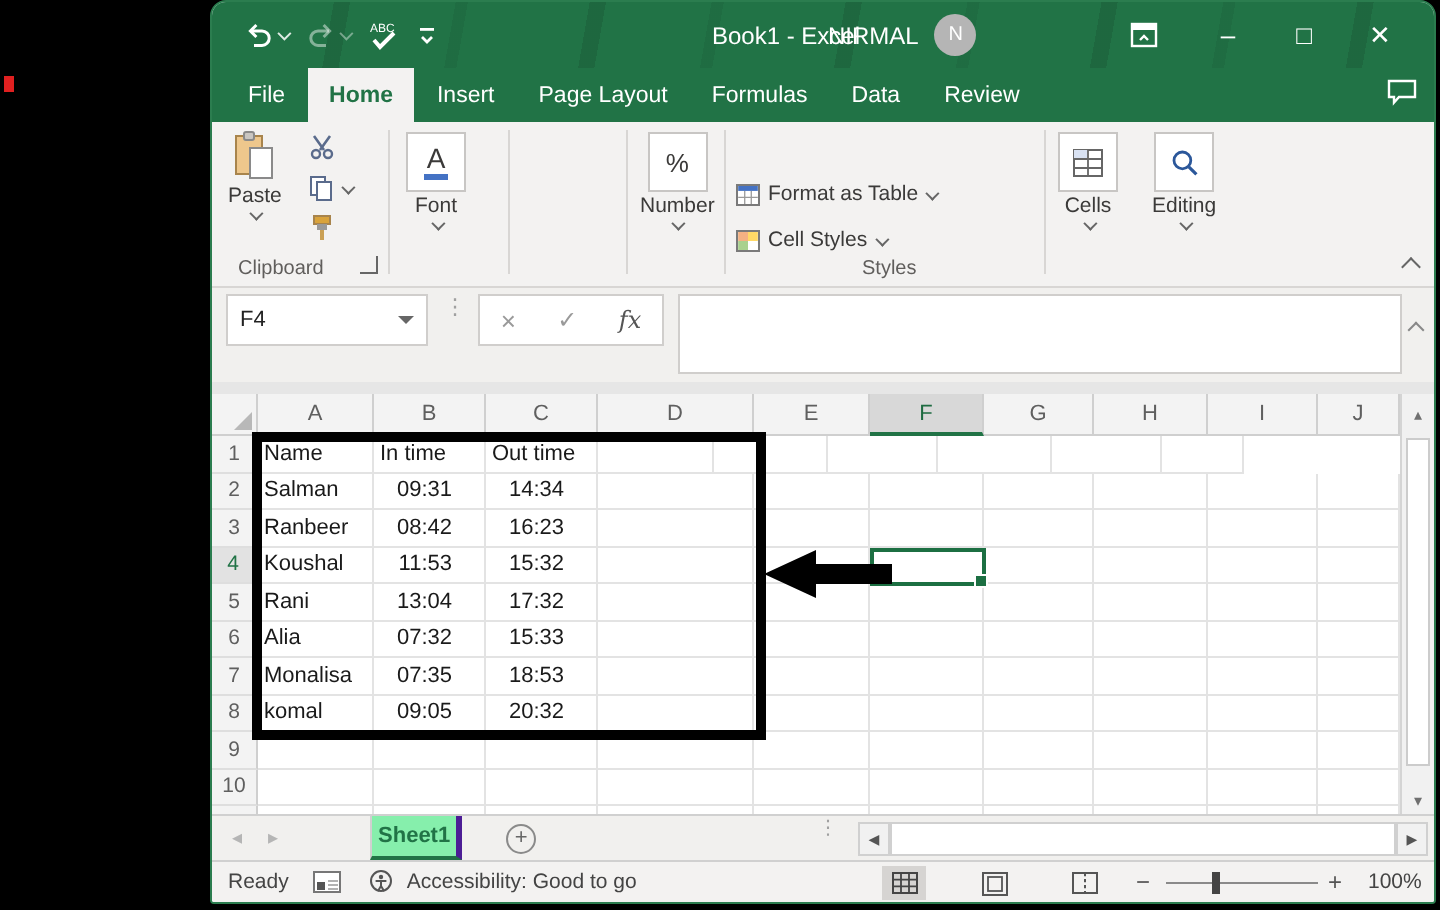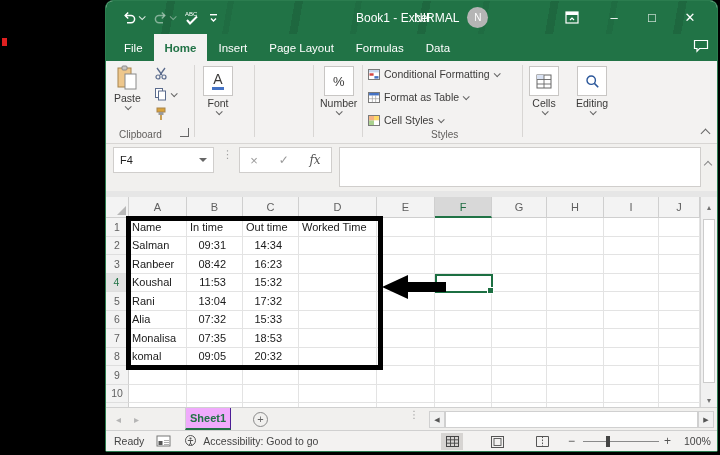--- a/index.html
+++ b/index.html
@@ -80,21 +80,21 @@
   .vs-up { height:20px; display:flex; align-items:center; }
   .vs-down { position:absolute; bottom:2px; }
   .sel-box { position:absolute; left:329px; top:76.5px; width:58px; height:19.5px; border:2px solid #1c6f42; }
   .sel-box::after { content:""; position:absolute; right:-3px; bottom:-3px; width:5px; height:5px; background:#1c6f42; border:1px solid #fff; }
   .anno-rect { position:absolute; left:20px; top:19px; width:257px; height:154px; border:5px solid #000; }
   .anno-arrow { position:absolute; left:276px; top:76px; }
 
   
   .sheetbar { position:relative; height:23px; background:#f1f0ee; border-top:1px solid #d0d0d0; display:flex; align-items:stretch; font-size:11px; }
   .snav { display:flex; align-items:center; gap:13px; padding:0 10px 0 10px; color:#b5b5b5; font-size:10px; }
-  .sheettab { width:46px; margin-left:36px; background:#f0abfc; border-left:1px solid #d0d0d0; border-right:1px solid #4c1d95;
+  .sheettab { width:46px; margin-left:36px; background:#86efac; border-left:1px solid #d0d0d0; border-right:3px solid #4c1d95;
     border-bottom:2px solid var(--green,#217346); color:var(--green,#217346); font-weight:bold;
     display:flex; align-items:center; justify-content:center; }
   .addsheet { width:15px; height:15px; border:1px solid #8a8a8a; border-radius:50%; color:#666; font-size:11px;
     display:flex; align-items:center; justify-content:center; align-self:center; margin-left:22px; }
   .hscroll { position:absolute; right:3px; top:3px; display:flex; align-items:center; height:17px; }
   .hs-btn { width:16px; height:17px; background:#f1f1f1; border:1px solid #d0d0d0; display:flex; align-items:center; justify-content:center; font-size:7px; color:#555; }
   .hs-track { width:253px; height:17px; background:#fff; border:1px solid #d0d0d0; }
   .sb-dots { position:absolute; right:298px; top:5px; color:#a0a0a0; font-size:10px; line-height:4px; }
 
   
@@ -164,20 +164,21 @@
     </div>
   </div>
 
   <div class="tabrow">
     <span class="rtab" style="margin-left:7px">File</span>
     <span class="rtab active">Home</span>
     <span class="rtab">Insert</span>
     <span class="rtab">Page Layout</span>
     <span class="rtab">Formulas</span>
     <span class="rtab">Data</span>
+    <span class="rtab">Review</span>
     <span class="comment-btn">
       <svg width="16" height="14" viewBox="0 0 16 14">
         <path d="M1.5 1.5 h13 v8 h-8 l-2.5 2.8 v-2.8 h-2.5 z" fill="none" stroke="#fff" stroke-width="1.2"></path>
       </svg>
     </span>
   </div>
 
   <div class="ribbon">
 
     <div class="big-btn" style="left:8px; top:4px;">
@@ -227,30 +228,20 @@
 
     <div class="big-btn" style="left:214px; top:5px;">
       <span class="icon-box">
         <span style="font-size:13px; color:#3b3a39;">%</span>
       </span>
       <span>Number</span>
       <span class="cdown gray"></span>
     </div>
     <div class="rsep" style="left:256px;"></div>
 
-    <div class="styles-item" style="top:7px;">
-      <svg class="mini-table" viewBox="0 0 12 11">
-        <rect x="0" y="0" width="12" height="11" fill="#fff"></rect>
-        <rect x="0" y="0" width="12" height="3" fill="#c8d7ee"></rect>
-        <rect x="0.5" y="4" width="5" height="3" fill="#d64541"></rect>
-        <rect x="6.5" y="7.5" width="5" height="3" fill="#4472c4"></rect>
-      </svg>
-      <span>Conditional Formatting</span>
-      <span class="cdown gray"></span>
-    </div>
     <div class="styles-item" style="top:30px;">
       <svg class="mini-table" viewBox="0 0 12 11">
         <rect x="0" y="0" width="12" height="11" fill="#fff"></rect>
         <rect x="0" y="0" width="12" height="3" fill="#4472c4"></rect>
         <path d="M0 7 h12 M4 3 v8 M8 3 v8" stroke="#9a9a9a" stroke-width="0.8"></path>
       </svg>
       <span>Format as Table</span>
       <span class="cdown gray"></span>
     </div>
     <div class="styles-item" style="top:53px;">
@@ -320,21 +311,20 @@
         <div class="colh" style="width: 57px;">H</div>
         <div class="colh" style="width: 55px;">I</div>
         <div class="colh" style="width: 41px;">J</div>
       </div>
     <div>
         <div class="grow">
           <div class="rowh">1</div>
           <div class="cell" style="width: 58px;">Name</div>
           <div class="cell" style="width: 56px;">In time</div>
           <div class="cell" style="width: 56px;">Out time</div>
-          <div class="cell" style="width: 78px;">Worked Time</div>
           <div class="cell" style="width: 58px;"></div>
           <div class="cell" style="width: 57px;"></div>
           <div class="cell" style="width: 55px;"></div>
           <div class="cell" style="width: 57px;"></div>
           <div class="cell" style="width: 55px;"></div>
           <div class="cell" style="width: 41px;"></div>
         </div>
         <div class="grow">
           <div class="rowh">2</div>
           <div class="cell" style="width: 58px;">Salman</div>

